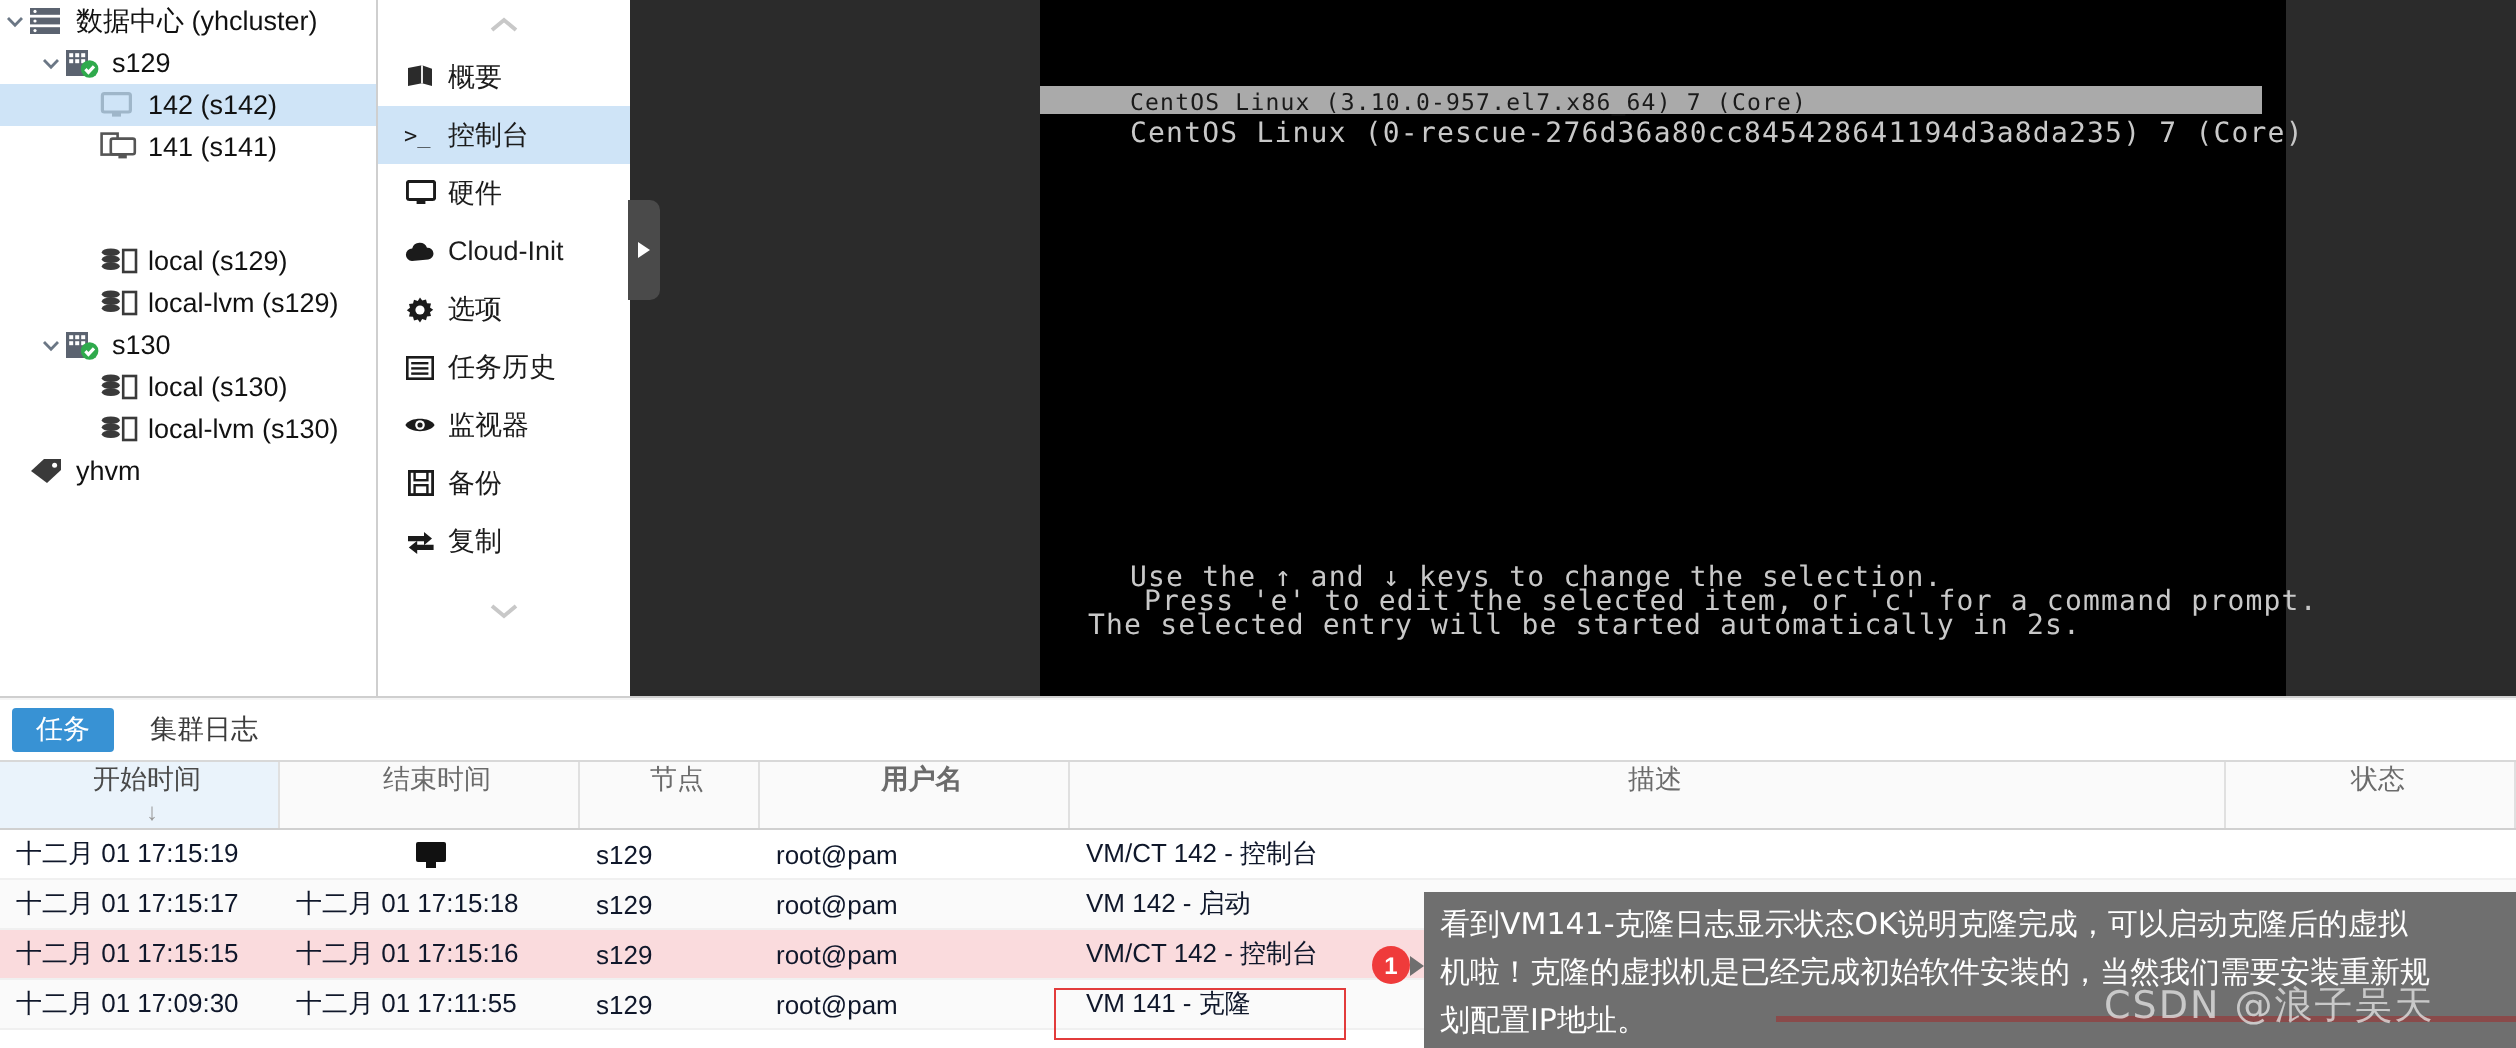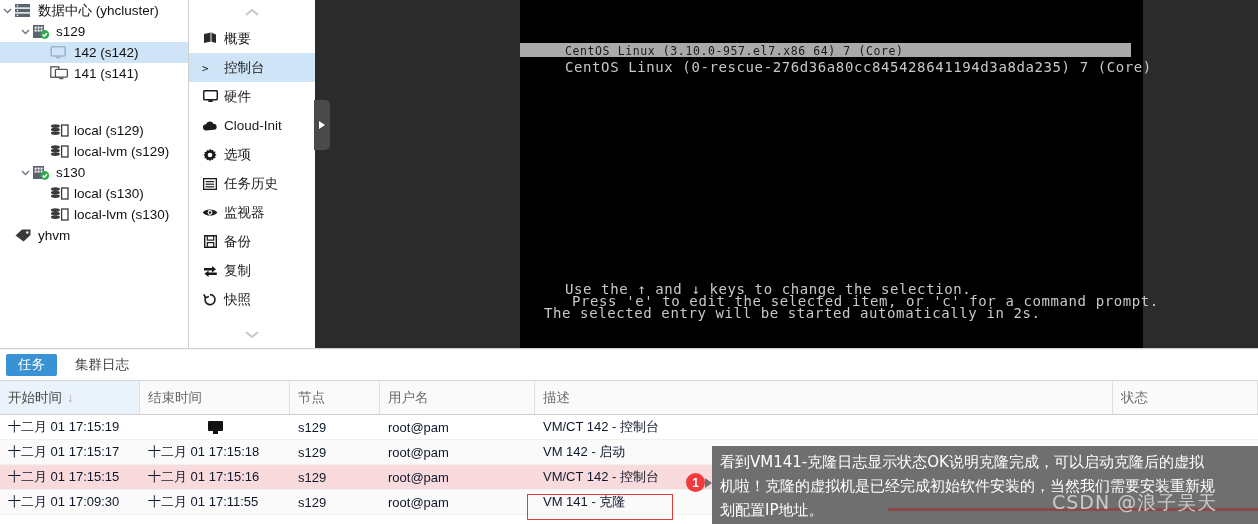--- a/index.html
+++ b/index.html
@@ -48,21 +48,21 @@
 
   
   .bottom{position:absolute;left:0;top:350px;width:1258px;height:174px;background:#fff;}
   .tabbar{height:30px;display:flex;align-items:center;padding-left:6px;gap:6px;
           border-bottom:1px solid #d8d8d8;background:#fff;}
   .tab{height:22px;padding:0 12px;display:flex;align-items:center;font-size:13.5px;color:#3b3b3b;border-radius:2px;}
   .tab.active{background:#3892d4;color:#fff;}
 
   .tablehead{display:flex;height:33px;background:#fafafa;border-bottom:1px solid #d0d0d0;}
   .th{display:flex;align-items:center;font-size:13.5px;color:#6b6b6b;padding-left:8px;
-      border-right:1px solid #e0e0e0;box-sizing:border-box;}
+      border-right:1px solid #e0e0e0;box-sizing:border-box;flex-direction:column;}
   .th.sorted{background:#eaf3fb;color:#4a4a4a;}
   .th .arrow{margin-left:5px;color:#9a9a9a;font-size:12px;}
 
   .trow{display:flex;height:25px;align-items:center;font-size:13px;color:#0f172a;
         border-bottom:1px solid #f0f0f0;box-sizing:border-box;}
   .trow.alt{background:#fafafa;}
   .trow.err{background:#fadbdd;}
   .td{padding-left:8px;box-sizing:border-box;overflow:hidden;white-space:nowrap;display:flex;align-items:center;}
   .td.center{justify-content:center;padding-left:0;}
 
@@ -359,31 +359,20 @@
               <span style="display: inline-flex; align-items: center;">
                 <svg width="15" height="13" viewBox="0 0 15 13">
                   <path d="M1 4 h8 v-2 l4 3.3 -4 3.3 v-2 h-8z" fill="#1b1b1b"></path>
                   <path d="M14 9.4 h-8 v2 l-4-3.3 4-3.3 v2 h8z" fill="#1b1b1b" opacity="0"></path>
                   <path d="M13.8 8.4 h-8.2 v-2 l-4.2 3.3 4.2 3.3 v-2 h8.2z" fill="#1b1b1b"></path>
                 </svg>
               </span>
             </span>
             <span class="mtxt">复制</span>
           </div>
-          <div class="mitem">
-            <span class="mico">
-              <span style="display: inline-flex; align-items: center;">
-                <svg width="14" height="13" viewBox="0 0 14 13">
-                  <path d="M7 1.6 a5 5 0 1 1 -4.5 2.8" fill="none" stroke="#1b1b1b" stroke-width="1.6"></path>
-                  <polyline points="0.8,1.4 2.6,4.7 5.9,3.4" fill="none" stroke="#1b1b1b" stroke-width="1.6"></polyline>
-                </svg>
-              </span>
-            </span>
-            <span class="mtxt">快照</span>
-          </div>
         </div>
       <div class="mscroll" style="margin-top:8px;">
         <svg width="16" height="9" viewBox="0 0 16 9">
             <polyline points="2,2 8,7 14,2" fill="none" stroke="#c8c8c8" stroke-width="2"></polyline>
           </svg>
       </div>
     </div>
 
     <div class="consolewrap">
       <div class="collapse">
@@ -410,21 +399,21 @@
         <div class="th sorted" style="width: 140px;">
           <span>开始时间</span>
           <span class="arrow">↓</span>
         </div>
         <div class="th" style="width: 150px;">
           <span>结束时间</span>
         </div>
         <div class="th" style="width: 90px;">
           <span>节点</span>
         </div>
-        <div class="th" style="width: 155px;">
+        <div class="th" style="width: 155px; font-weight: bold;">
           <span>用户名</span>
         </div>
         <div class="th" style="width: 578px;">
           <span>描述</span>
         </div>
         <div class="th" style="width: 145px;">
           <span>状态</span>
         </div>
       </div>
     <div id="tbody">

